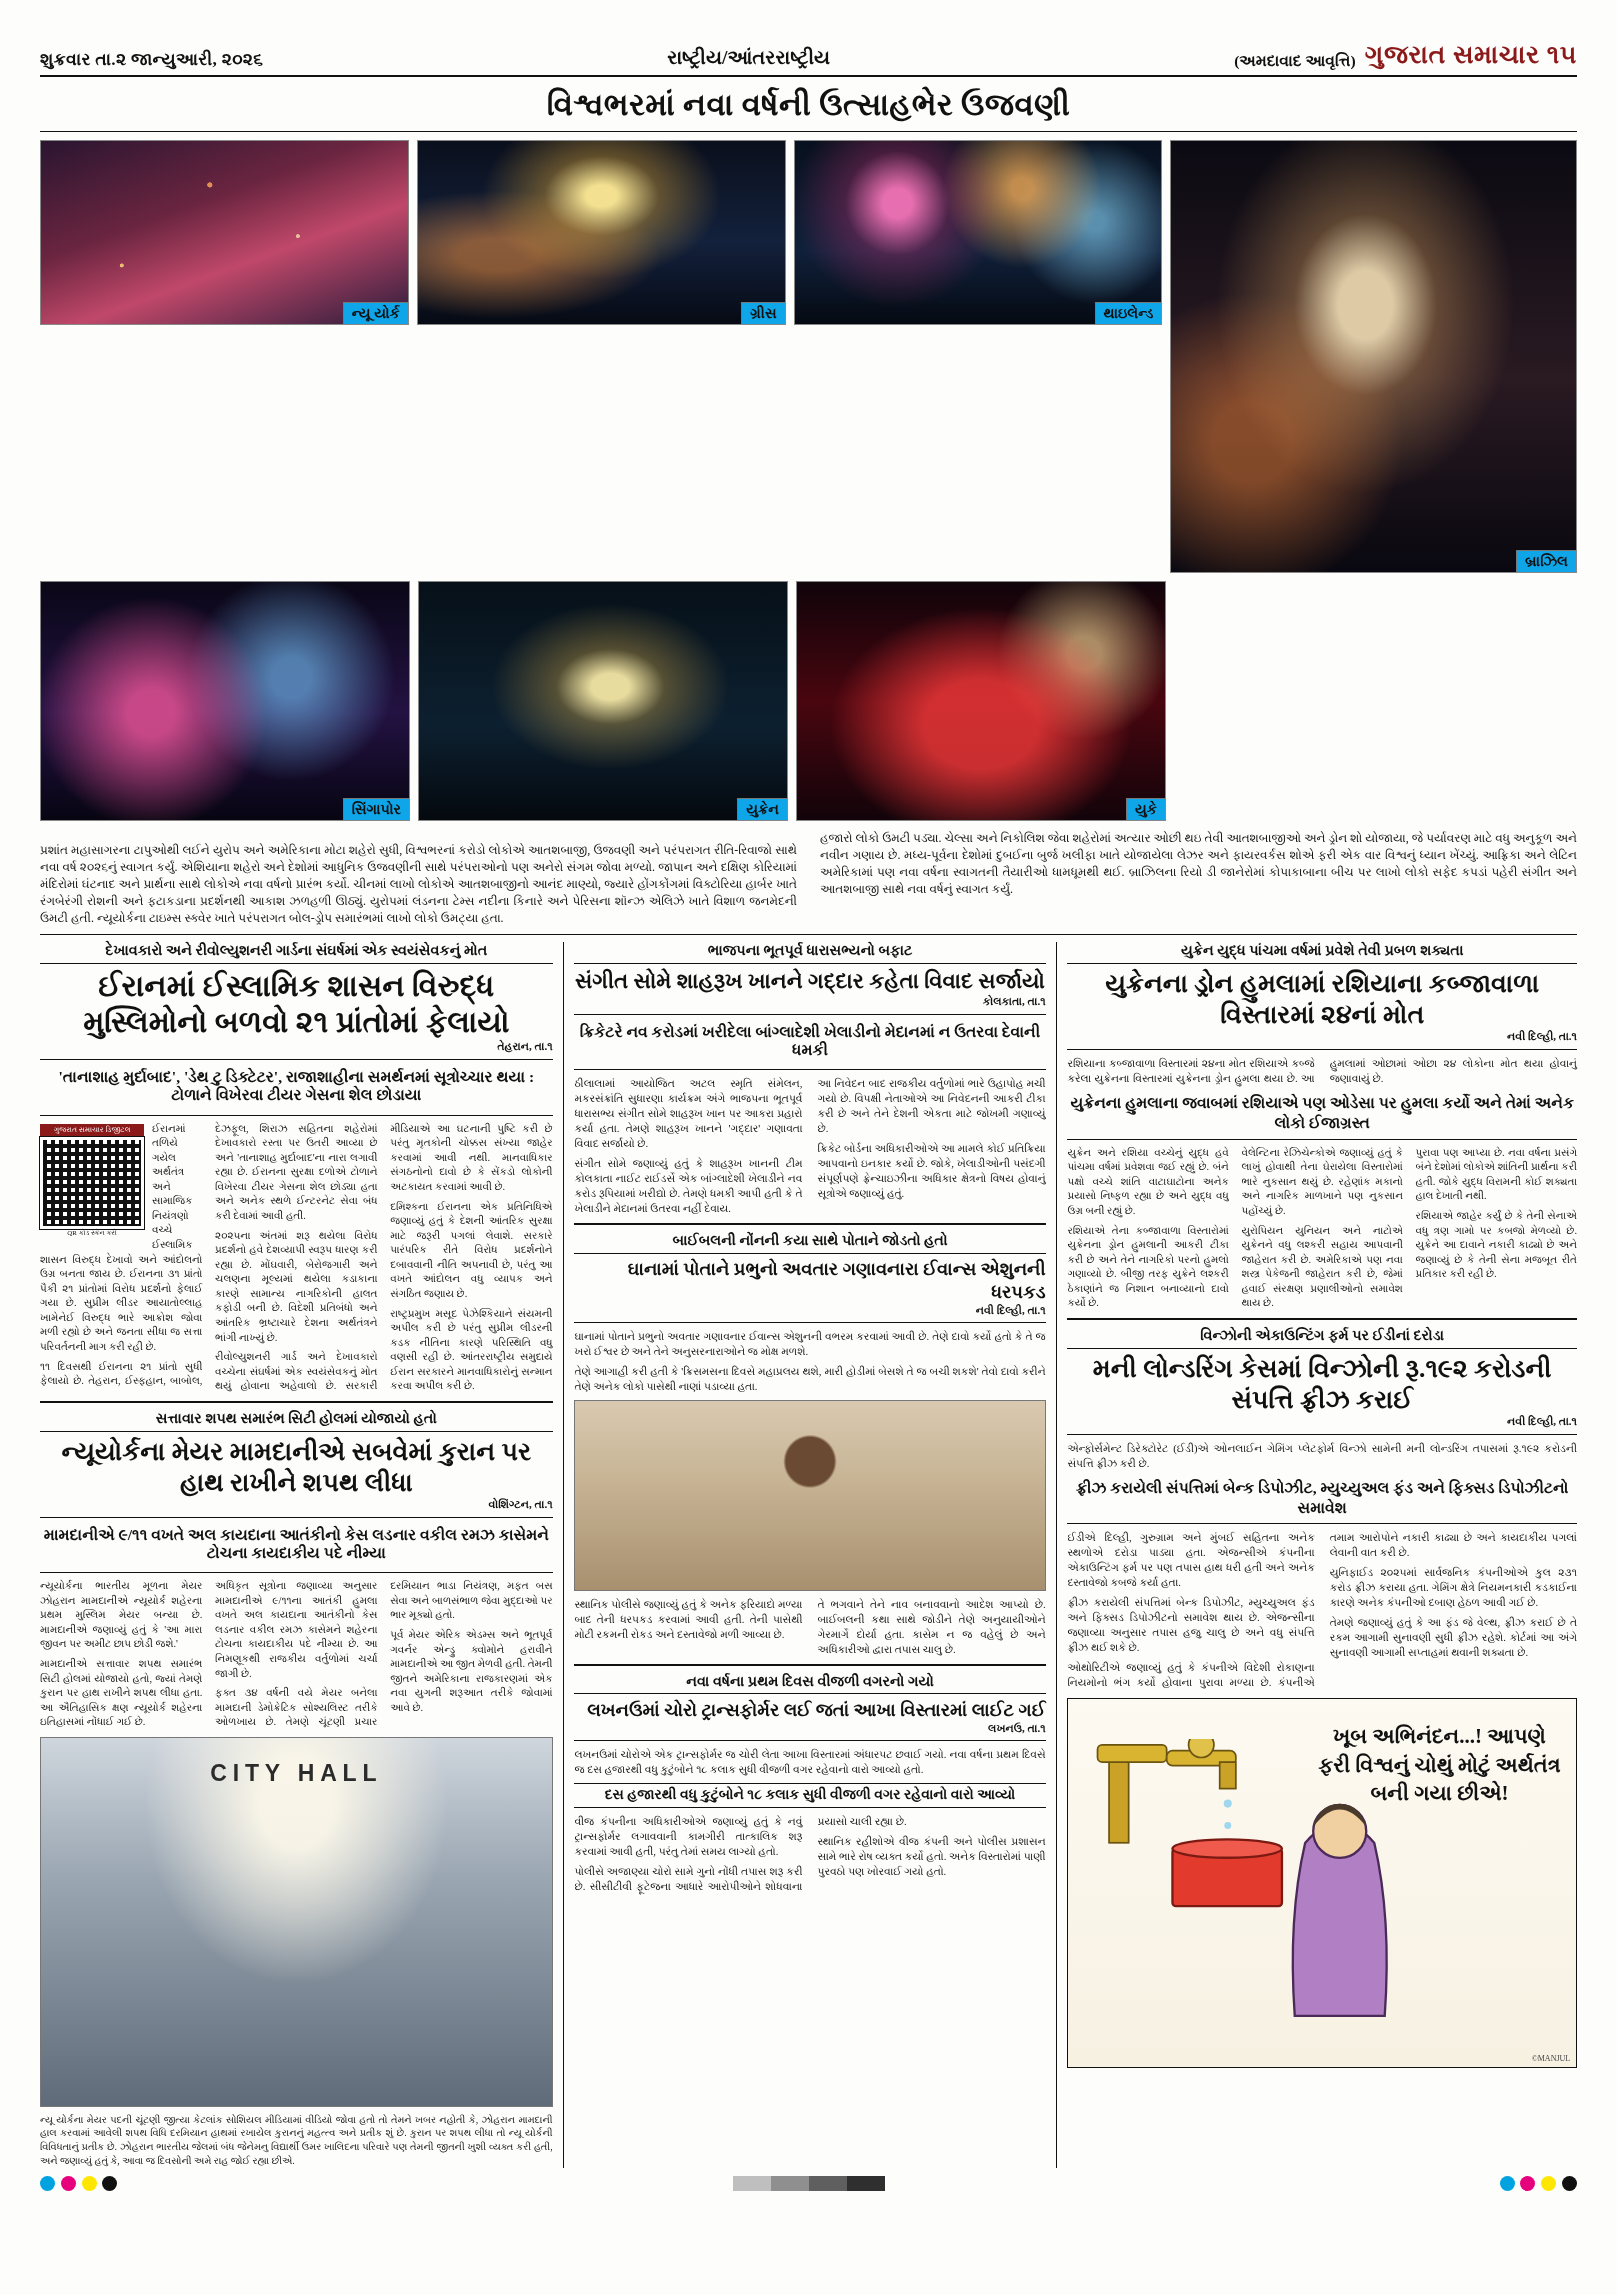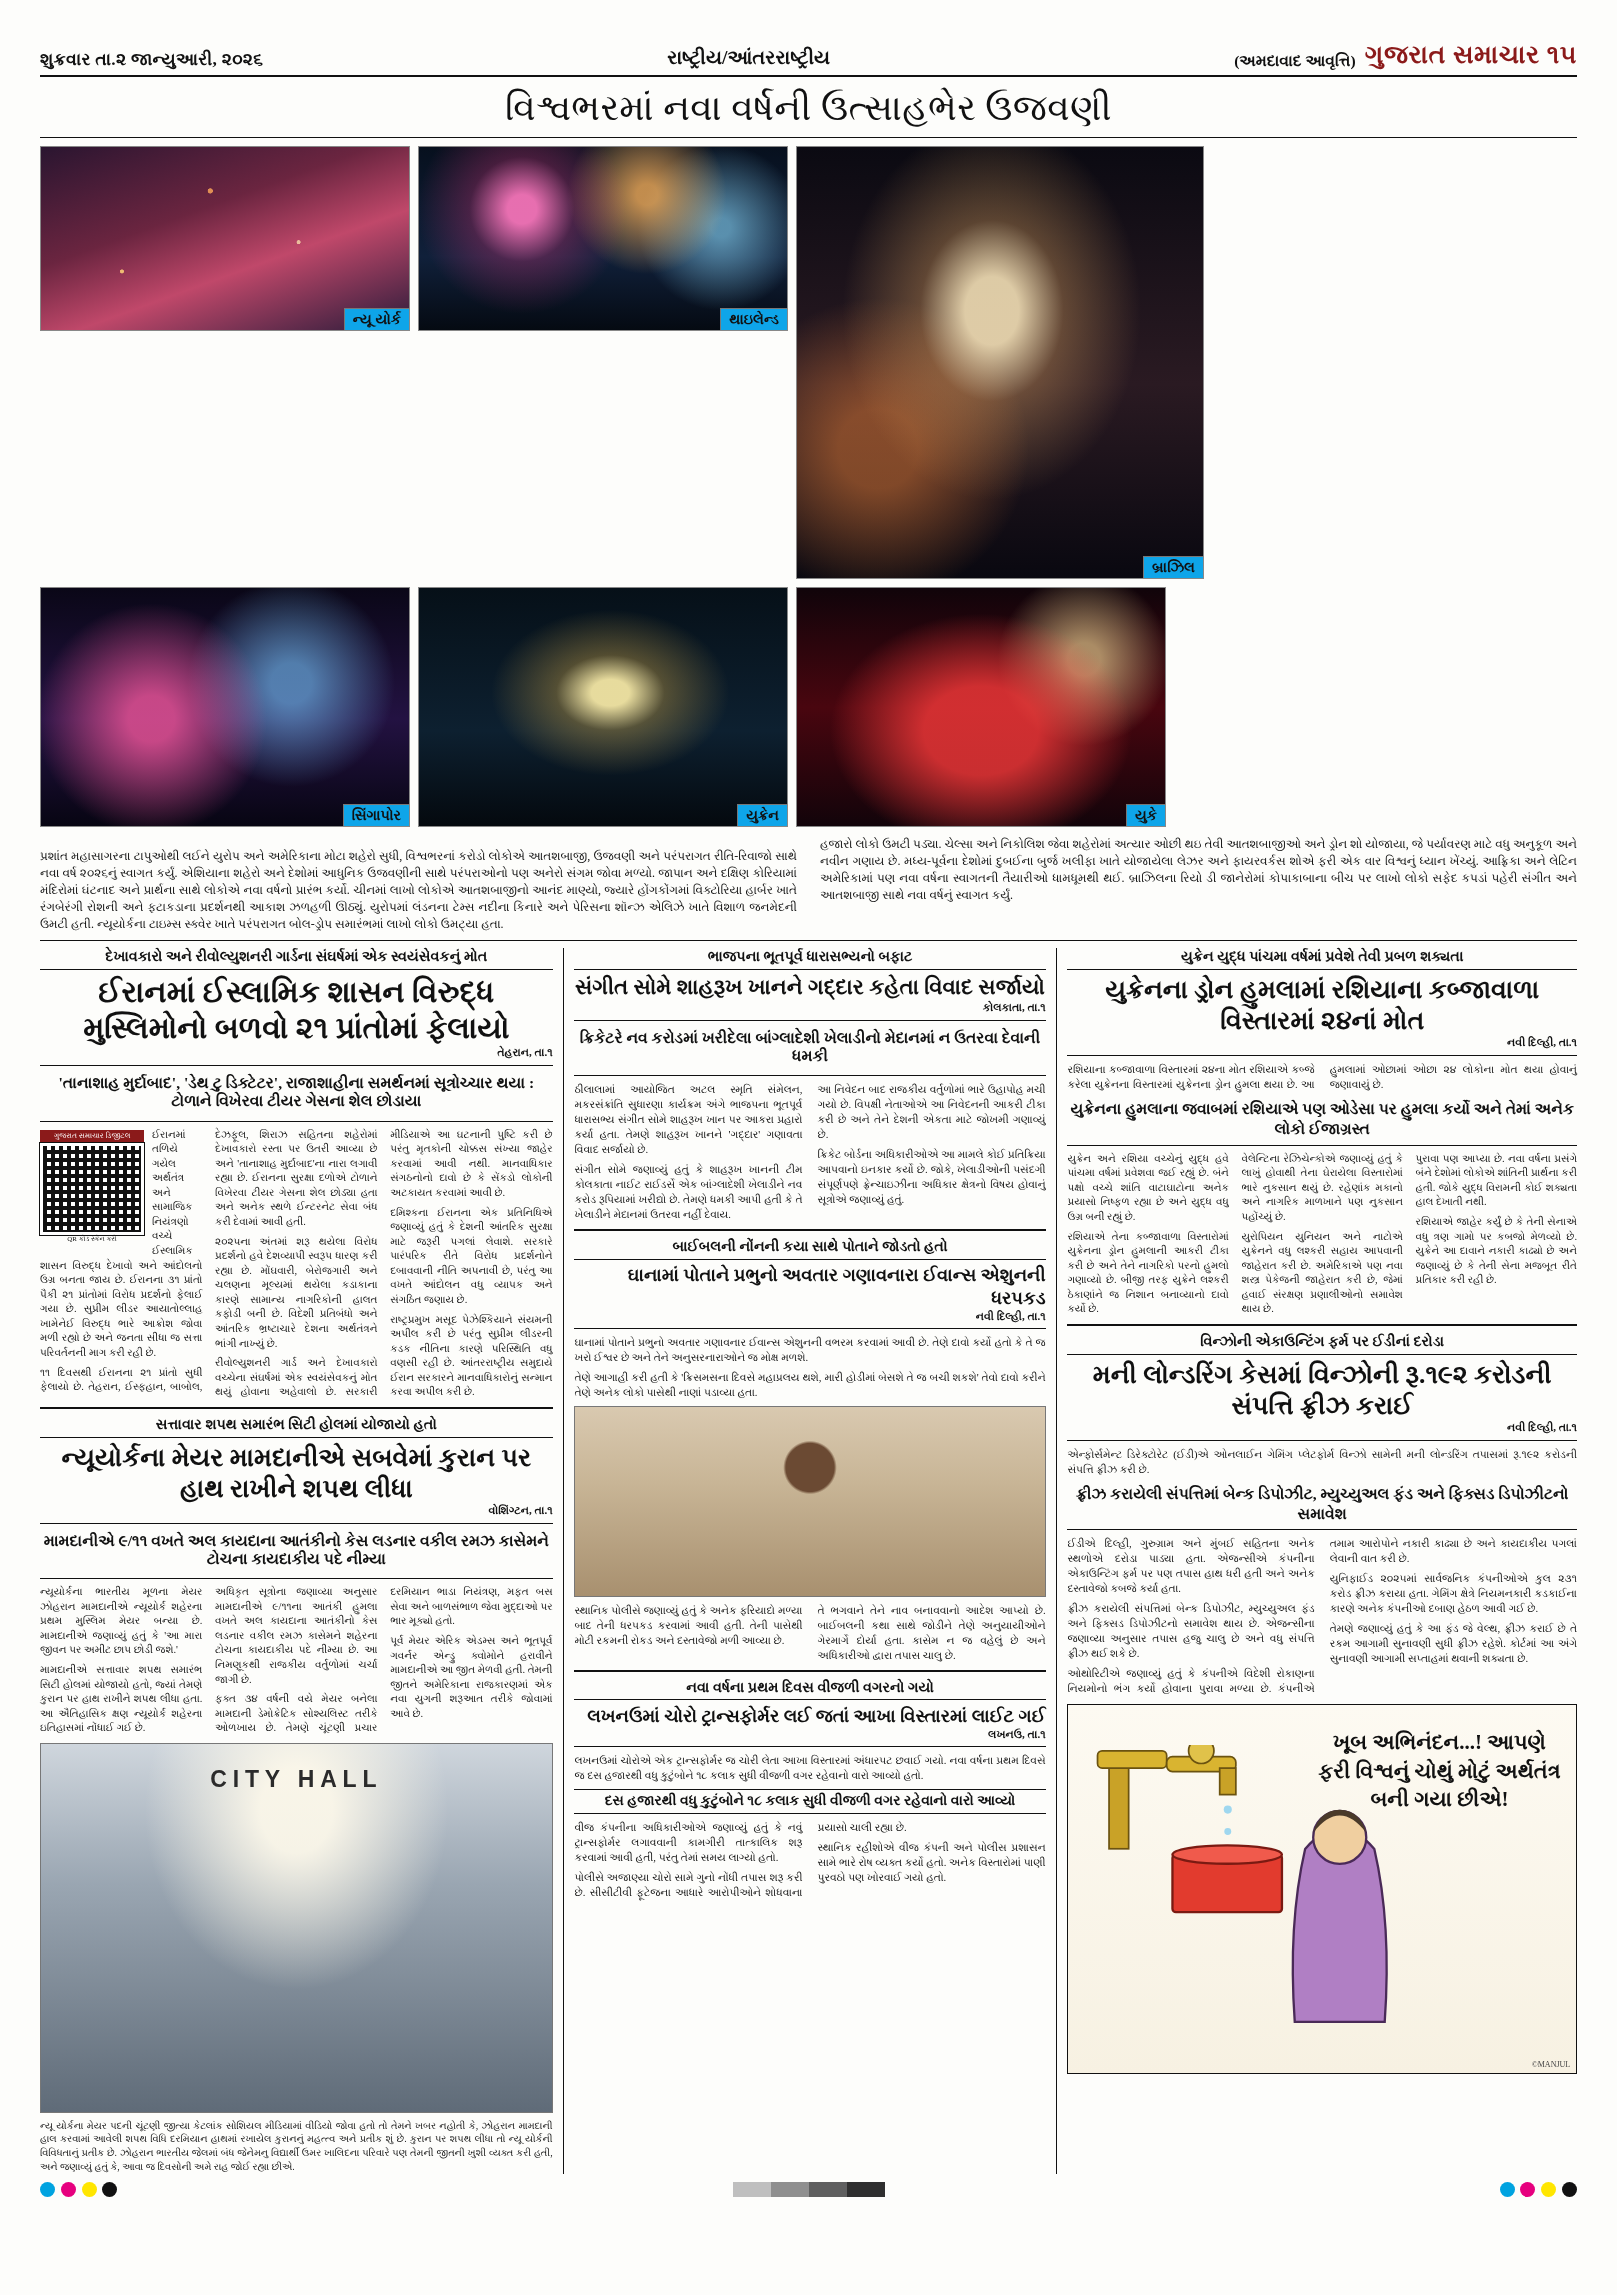--- a/index.html
+++ b/index.html
@@ -26,22 +26,22 @@
   }
   .mast-date { font-size: 17.3px; font-weight:bold; letter-spacing:0.3px; }
   .mast-center { font-size: 19.6px; font-weight:bold; text-align:center; padding-bottom:1.2px;}
   .mast-right { display:flex; align-items:flex-end; gap:9.2px; }
   .mast-edition { font-size: 15.6px; font-weight:bold; }
   .mast-logo { font-size: 25.4px; font-weight:bold; color:#8b1a1a; letter-spacing:0.6px; }
 
   
   .top-headline {
     text-align:center;
-    font-size: 36px;
-    font-weight: normal;
+    font-size: 31px;
+    font-weight: bold;
     letter-spacing: 0.3px;
     padding: 10.4px 0 8px 0;
     border-bottom: 1.7px solid #111;
   }
 
   
   .photo-grid { margin-top: 8px; }
   .photo-row { display:flex; gap: 8px; }
   .photo-row + .photo-row { margin-top: 8px; }
   .ph { position:relative; overflow:hidden; border:0.6px solid #888; }
@@ -192,20 +192,24 @@
 
   <div class="top-headline">વિશ્વભરમાં નવા વર્ષની ઉત્સાહભેર ઉજવણી</div>
 
   <div class="photo-grid">
     <div class="photo-row">
       <div class="ph" style="width:370px;height:185px">
         <div class="ph-inner art1"></div>
         <div class="cap">ન્યૂ યોર્ક</div>
       </div>
       <div class="ph" style="width:370px;height:185px">
+        <div class="ph-inner art2"></div>
+        <div class="cap">ગ્રીસ</div>
+      </div>
+      <div class="ph" style="width:370px;height:185px">
         <div class="ph-inner art3"></div>
         <div class="cap">થાઇલેન્ડ</div>
       </div>
       <div class="ph" style="width:408px;height:433px">
         <div class="ph-inner art8"></div>
         <div class="cap">બ્રાઝિલ</div>
       </div>
     </div>
     <div class="photo-row">
       <div class="ph" style="width:370px;height:240px">

